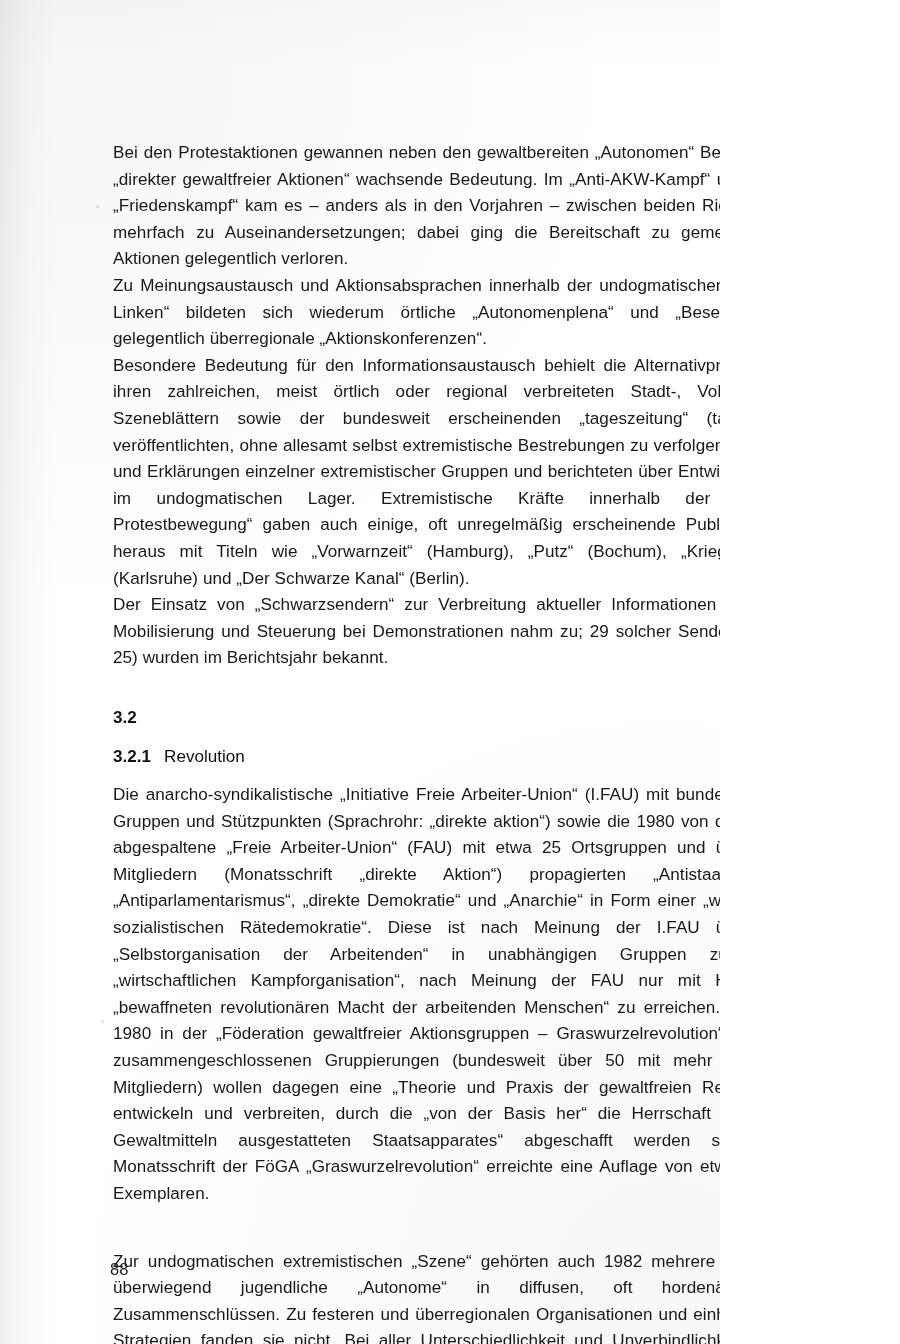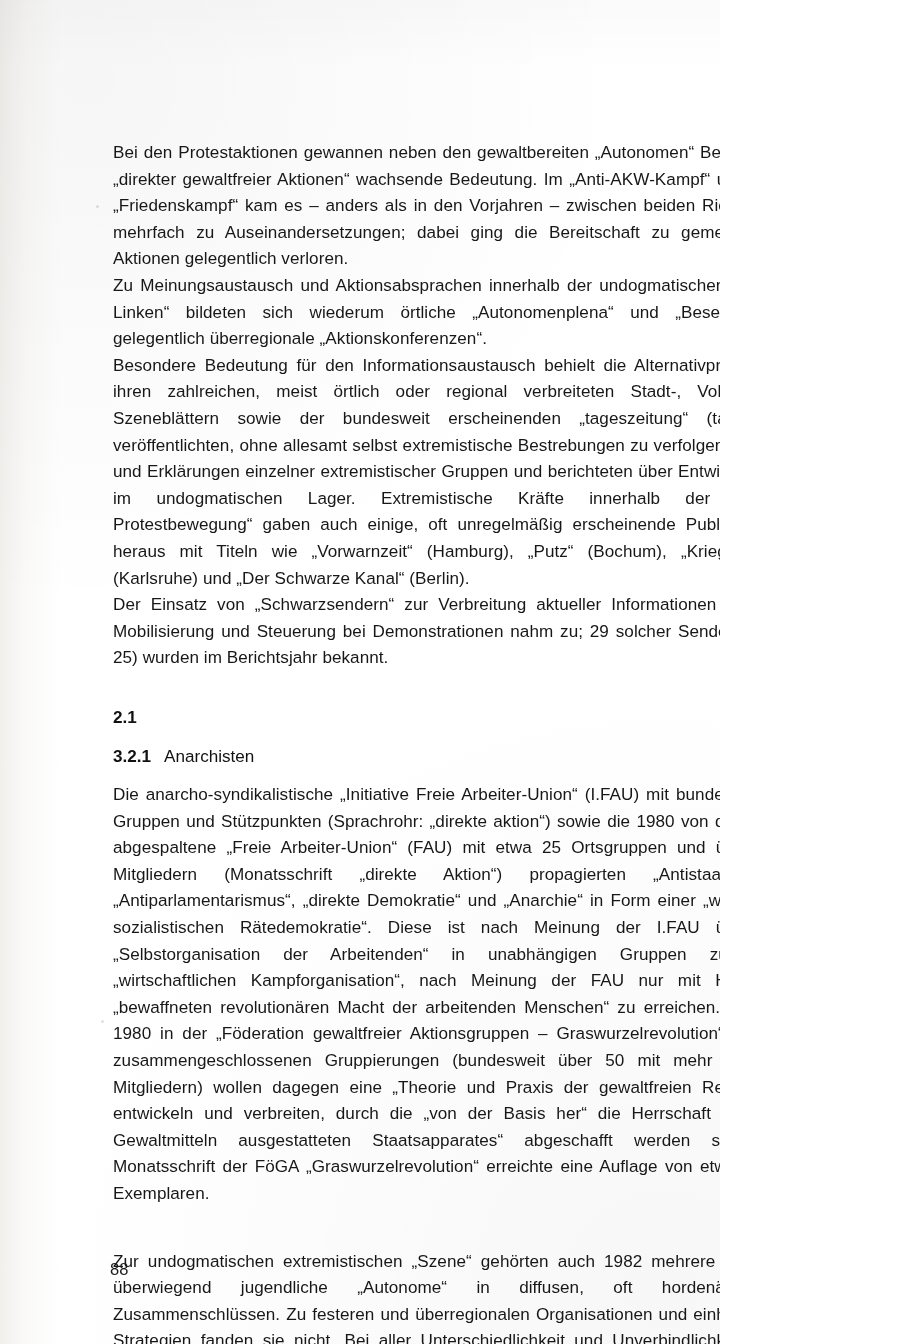--- a/index.html
+++ b/index.html
@@ -100,28 +100,28 @@
   <div class="content">
 
     <p class="para">Bei den Protestaktionen gewannen neben den gewaltbereiten „Autonomen“ Befürworter „direkter gewaltfreier Aktionen“ wachsende Bedeutung. Im „Anti-AKW-Kampf“ und beim „Friedenskampf“ kam es – anders als in den Vorjahren – zwischen beiden Richtungen mehrfach zu Auseinandersetzungen; dabei ging die Bereitschaft zu gemeinsamen Aktionen gelegentlich verloren.</p>
     <p class="para">Zu Meinungsaustausch und Aktionsabsprachen innerhalb der undogmatischen „Neuen Linken“ bildeten sich wiederum örtliche „Autonomenplena“ und „Besetzerräte“, gelegentlich überregionale „Aktionskonferenzen“.</p>
     <p class="para">Besondere Bedeutung für den Informationsaustausch behielt die Alternativpresse mit ihren zahlreichen, meist örtlich oder regional verbreiteten Stadt-, Volks- und Szeneblättern sowie der bundesweit erscheinenden „tageszeitung“ (taz). Sie veröffentlichten, ohne allesamt selbst extremistische Bestrebungen zu verfolgen, Aufrufe und Erklärungen einzelner extremistischer Gruppen und berichteten über Entwicklungen im undogmatischen Lager. Extremistische Kräfte innerhalb der „neuen Protestbewegung“ gaben auch einige, oft unregelmäßig erscheinende Publikationen heraus mit Titeln wie „Vorwarnzeit“ (Hamburg), „Putz“ (Bochum), „Kriegsratinfo“ (Karlsruhe) und „Der Schwarze Kanal“ (Berlin).</p>
     <p class="para">Der Einsatz von „Schwarzsendern“ zur Verbreitung aktueller Informationen und zur Mobilisierung und Steuerung bei Demonstrationen nahm zu; 29 solcher Sender (1981: 25) wurden im Berichtsjahr bekannt.</p>
 
     <div class="gap-sec"></div>
 
     <h2 class="heading">
-      <span class="num">2.1</span>
+      <span class="num">3.2</span>
     </h2>
 
     <div class="gap-sub"></div>
 
     <h3 class="heading">
       <span class="num">3.2.1</span>
-      <span class="txt">Anarchisten</span>
+      <span class="txt">Revolution</span>
     </h3>
 
     <div class="gap-small"></div>
 
     <p class="para">Die anarcho-syndikalistische „Initiative Freie Arbeiter-Union“ (I.FAU) mit bundesweit 12 Gruppen und Stützpunkten (Sprachrohr: „direkte aktion“) sowie die 1980 von der I.FAU abgespaltene „Freie Arbeiter-Union“ (FAU) mit etwa 25 Ortsgruppen und über 200 Mitgliedern (Monatsschrift „direkte Aktion“) propagierten „Antistaatlichkeit“, „Antiparlamentarismus“, „direkte Demokratie“ und „Anarchie“ in Form einer „weltweiten sozialistischen Rätedemokratie“. Diese ist nach Meinung der I.FAU über die „Selbstorganisation der Arbeitenden“ in unabhängigen Gruppen zu einer „wirtschaftlichen Kampforganisation“, nach Meinung der FAU nur mit Hilfe der „bewaffneten revolutionären Macht der arbeitenden Menschen“ zu erreichen. Die seit 1980 in der „Föderation gewaltfreier Aktionsgruppen – Graswurzelrevolution“ (FöGA) zusammengeschlossenen Gruppierungen (bundesweit über 50 mit mehr als 600 Mitgliedern) wollen dagegen eine „Theorie und Praxis der gewaltfreien Revolution“ entwickeln und verbreiten, durch die „von der Basis her“ die Herrschaft des „mit Gewaltmitteln ausgestatteten Staatsapparates“ abgeschafft werden soll. Die Monatsschrift der FöGA „Graswurzelrevolution“ erreichte eine Auflage von etwa 4 500 Exemplaren.</p>
 
     <div class="gap-block"></div>
 
 
     <div class="gap-small"></div>

